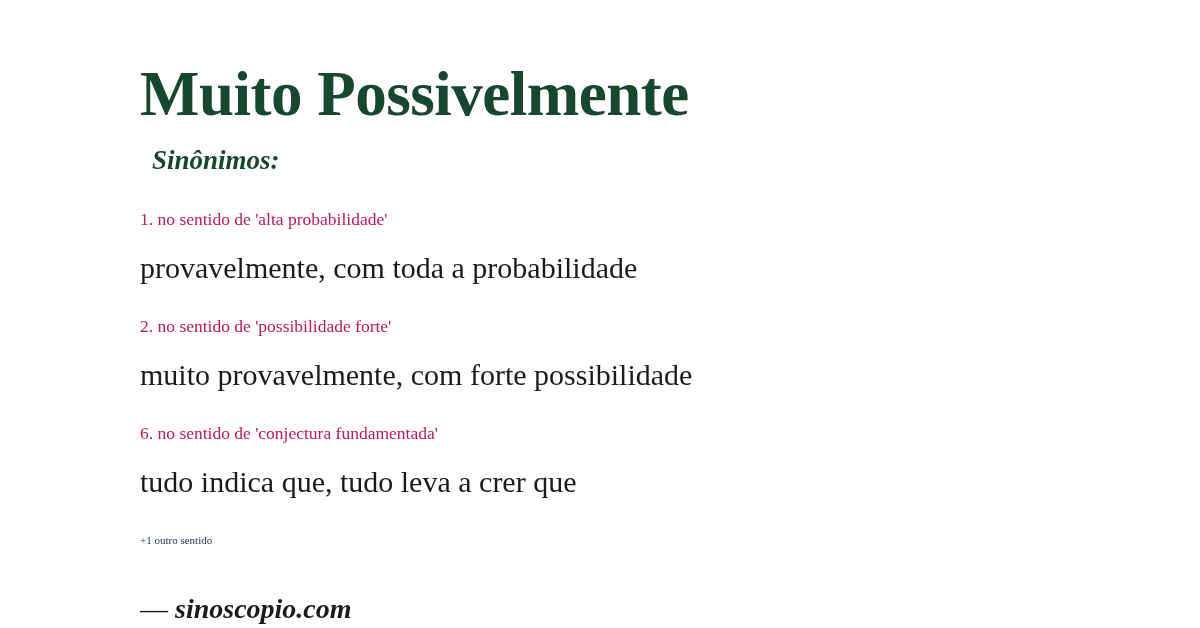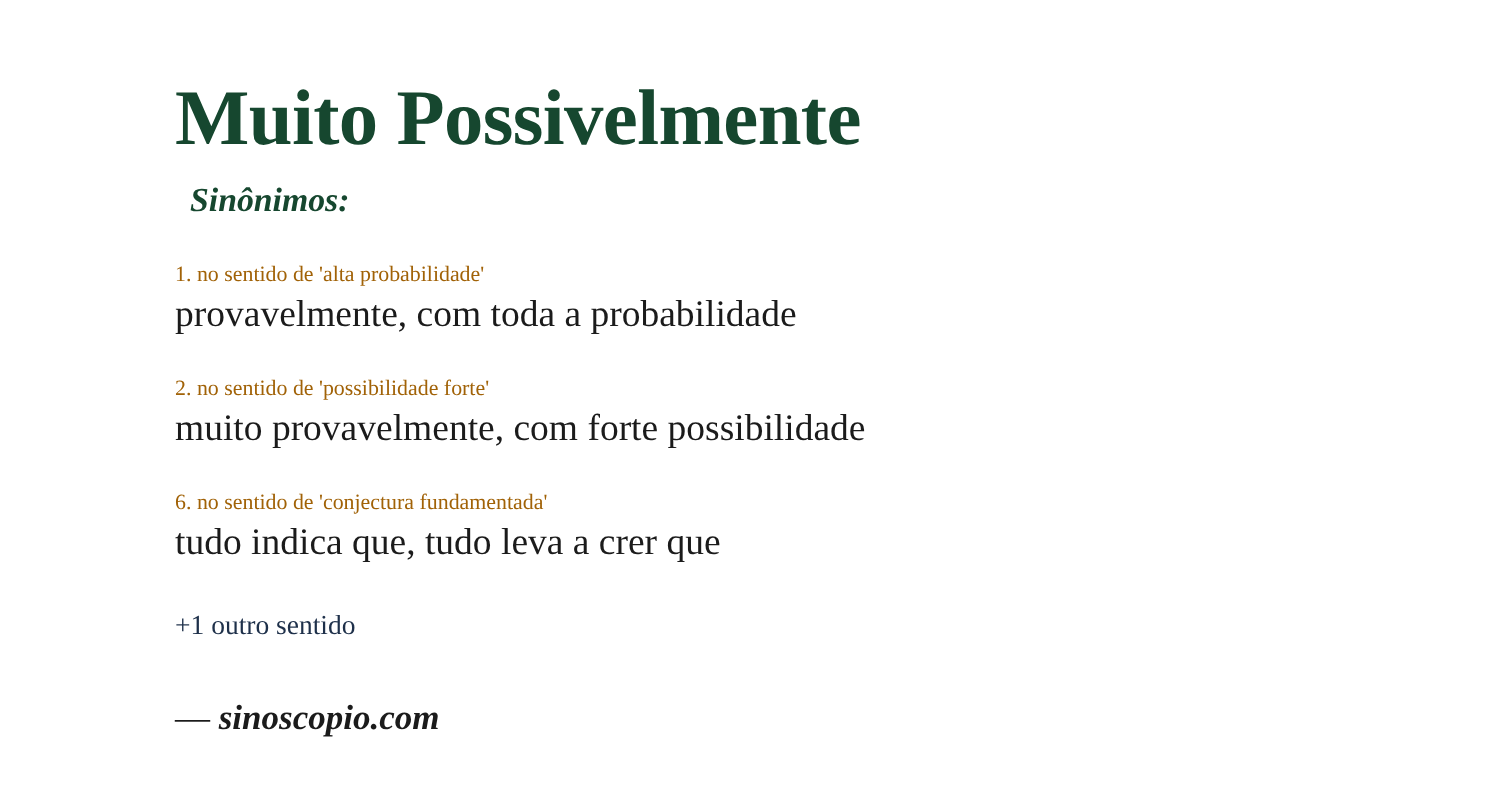--- a/index.html
+++ b/index.html
@@ -52,36 +52,36 @@
   }
   .sense:first-child {
     margin-top: 33px;
   }
   .sense-label {
     display: block;
     font-family: "Liberation Serif", "DejaVu Serif", serif;
     font-size: 17.5px;
     font-weight: 400;
     line-height: 1.25;
-    color: #a16207;
+    color: #be185d;
   }
   .sense-text {
     display: block;
-    margin-top: 2px;
+    margin-top: 18px;
     font-family: "Liberation Serif", "DejaVu Serif", serif;
     font-size: 30px;
     font-weight: 400;
     line-height: 1.28;
     color: #1b1b1b;
   }
   .more-senses {
     margin: 0;
     padding-top: 32px;
     font-family: "Liberation Serif", "DejaVu Serif", serif;
-    font-size: 22px;
+    font-size: 11px;
     line-height: 1.25;
     color: #1e304a;
   }
   .attribution {
     margin: 0;
     padding-top: 45px;
     font-family: "Liberation Serif", "DejaVu Serif", serif;
     font-size: 28px;
     font-weight: 700;
     font-style: italic;

